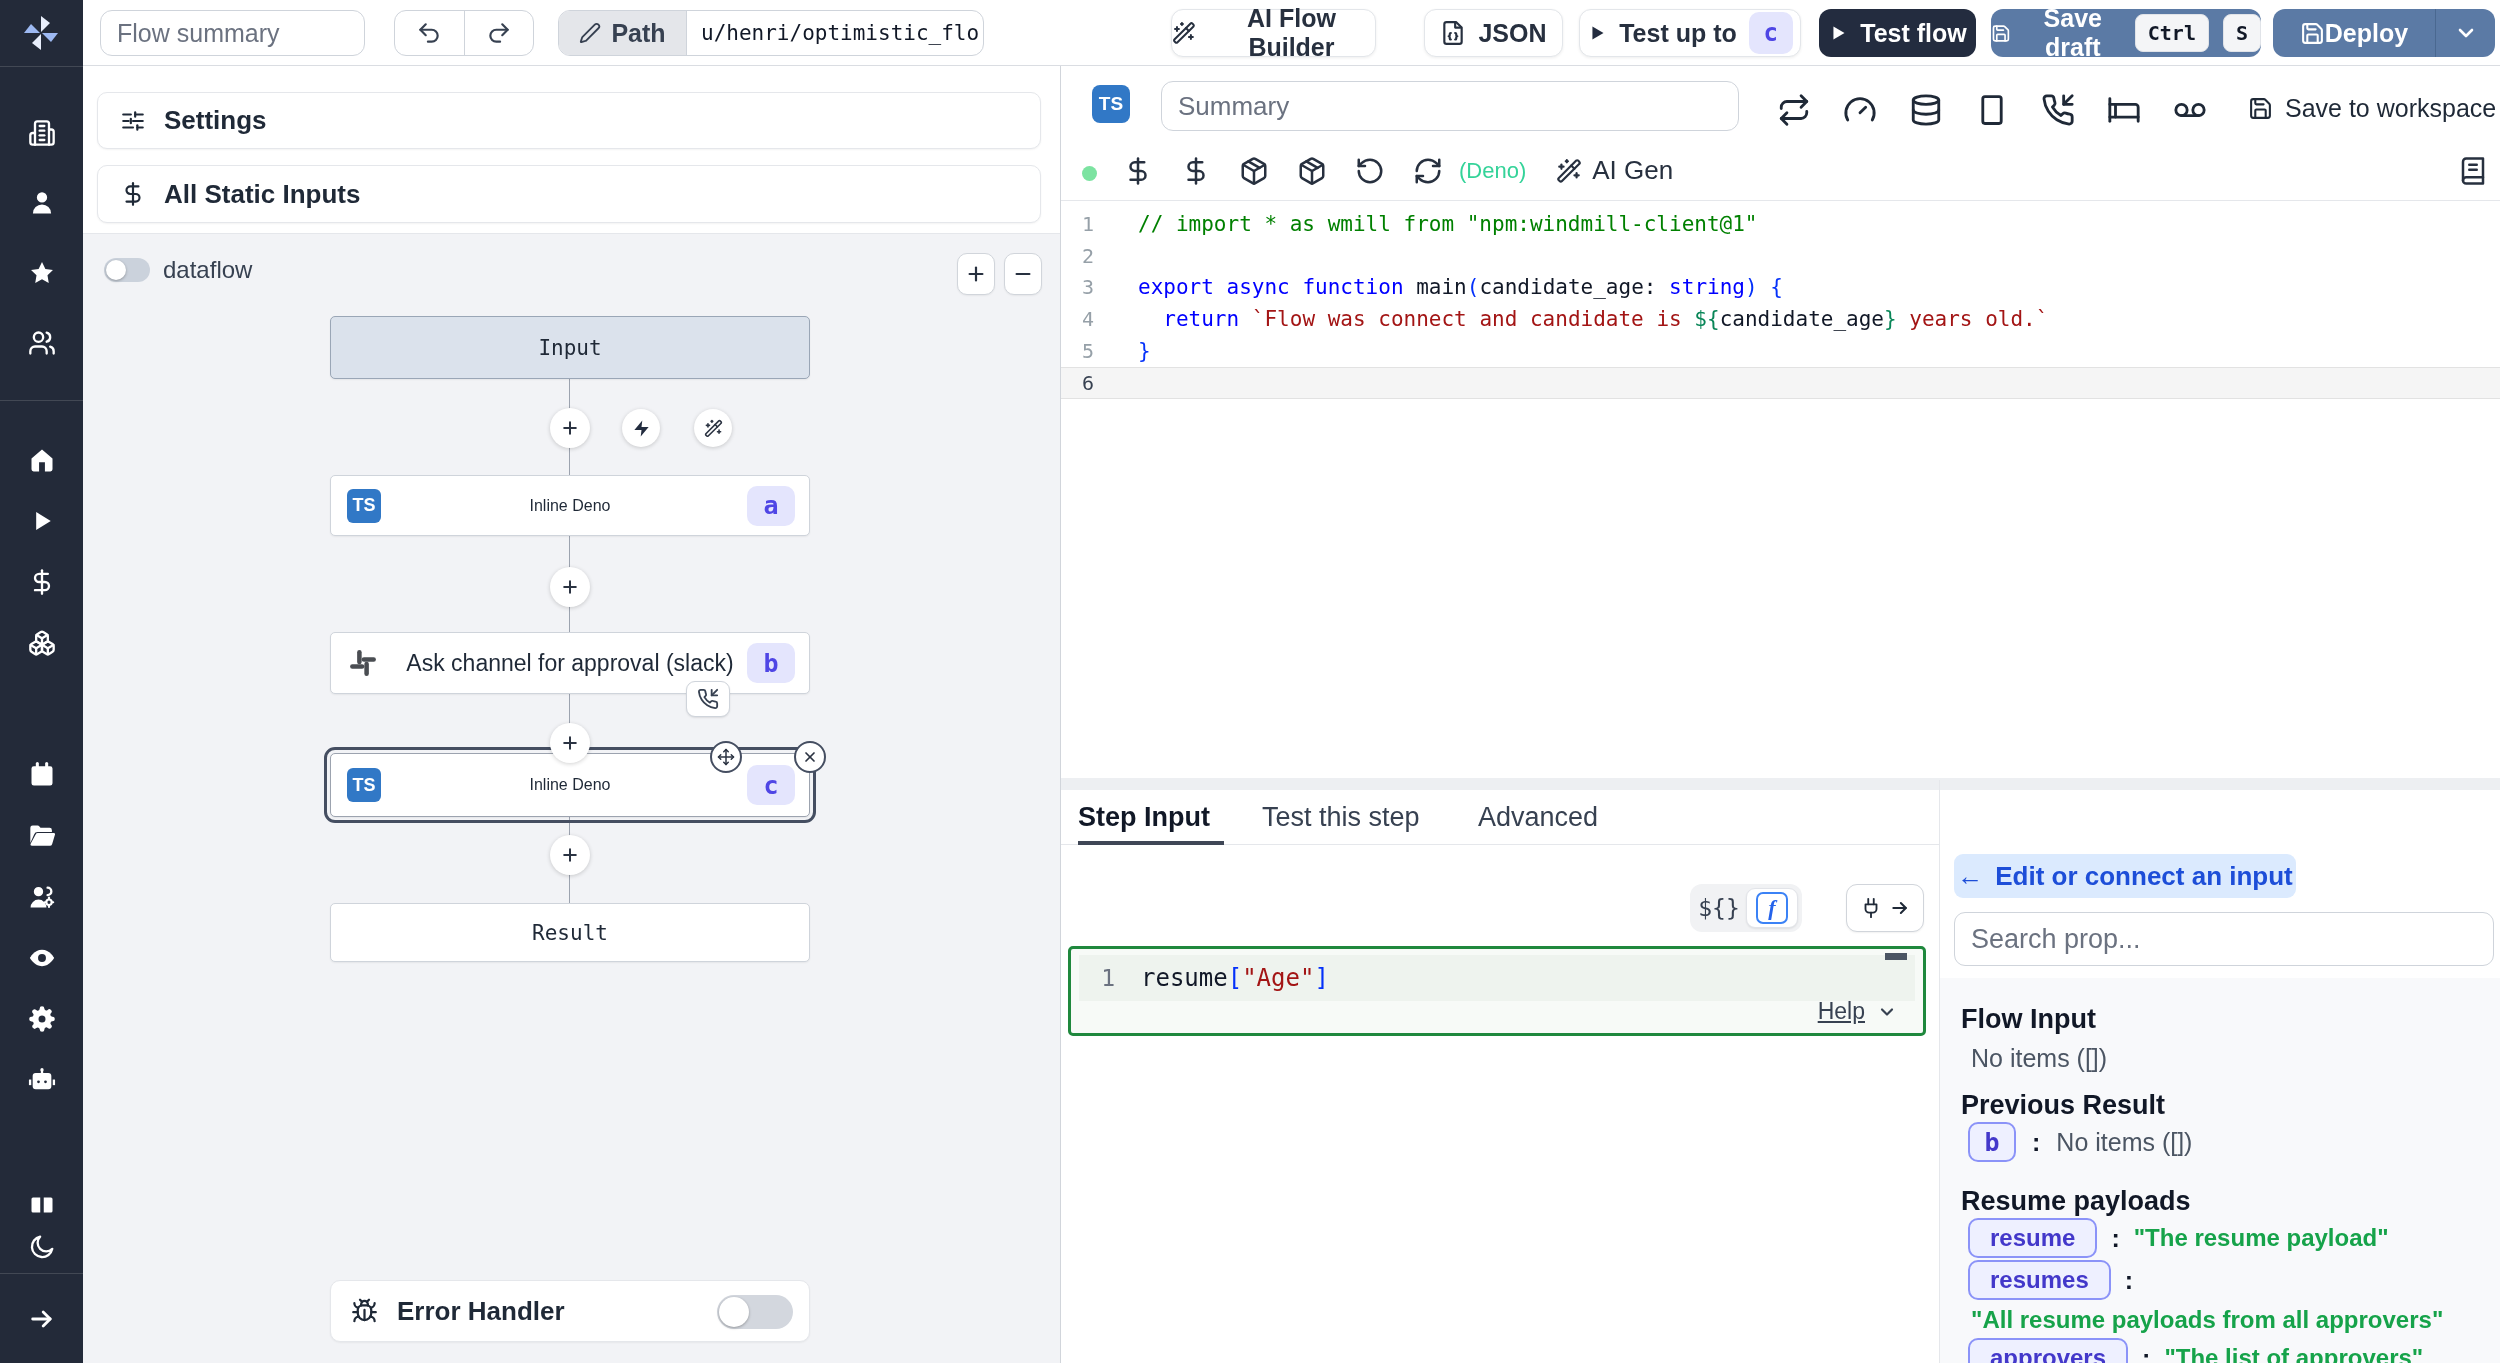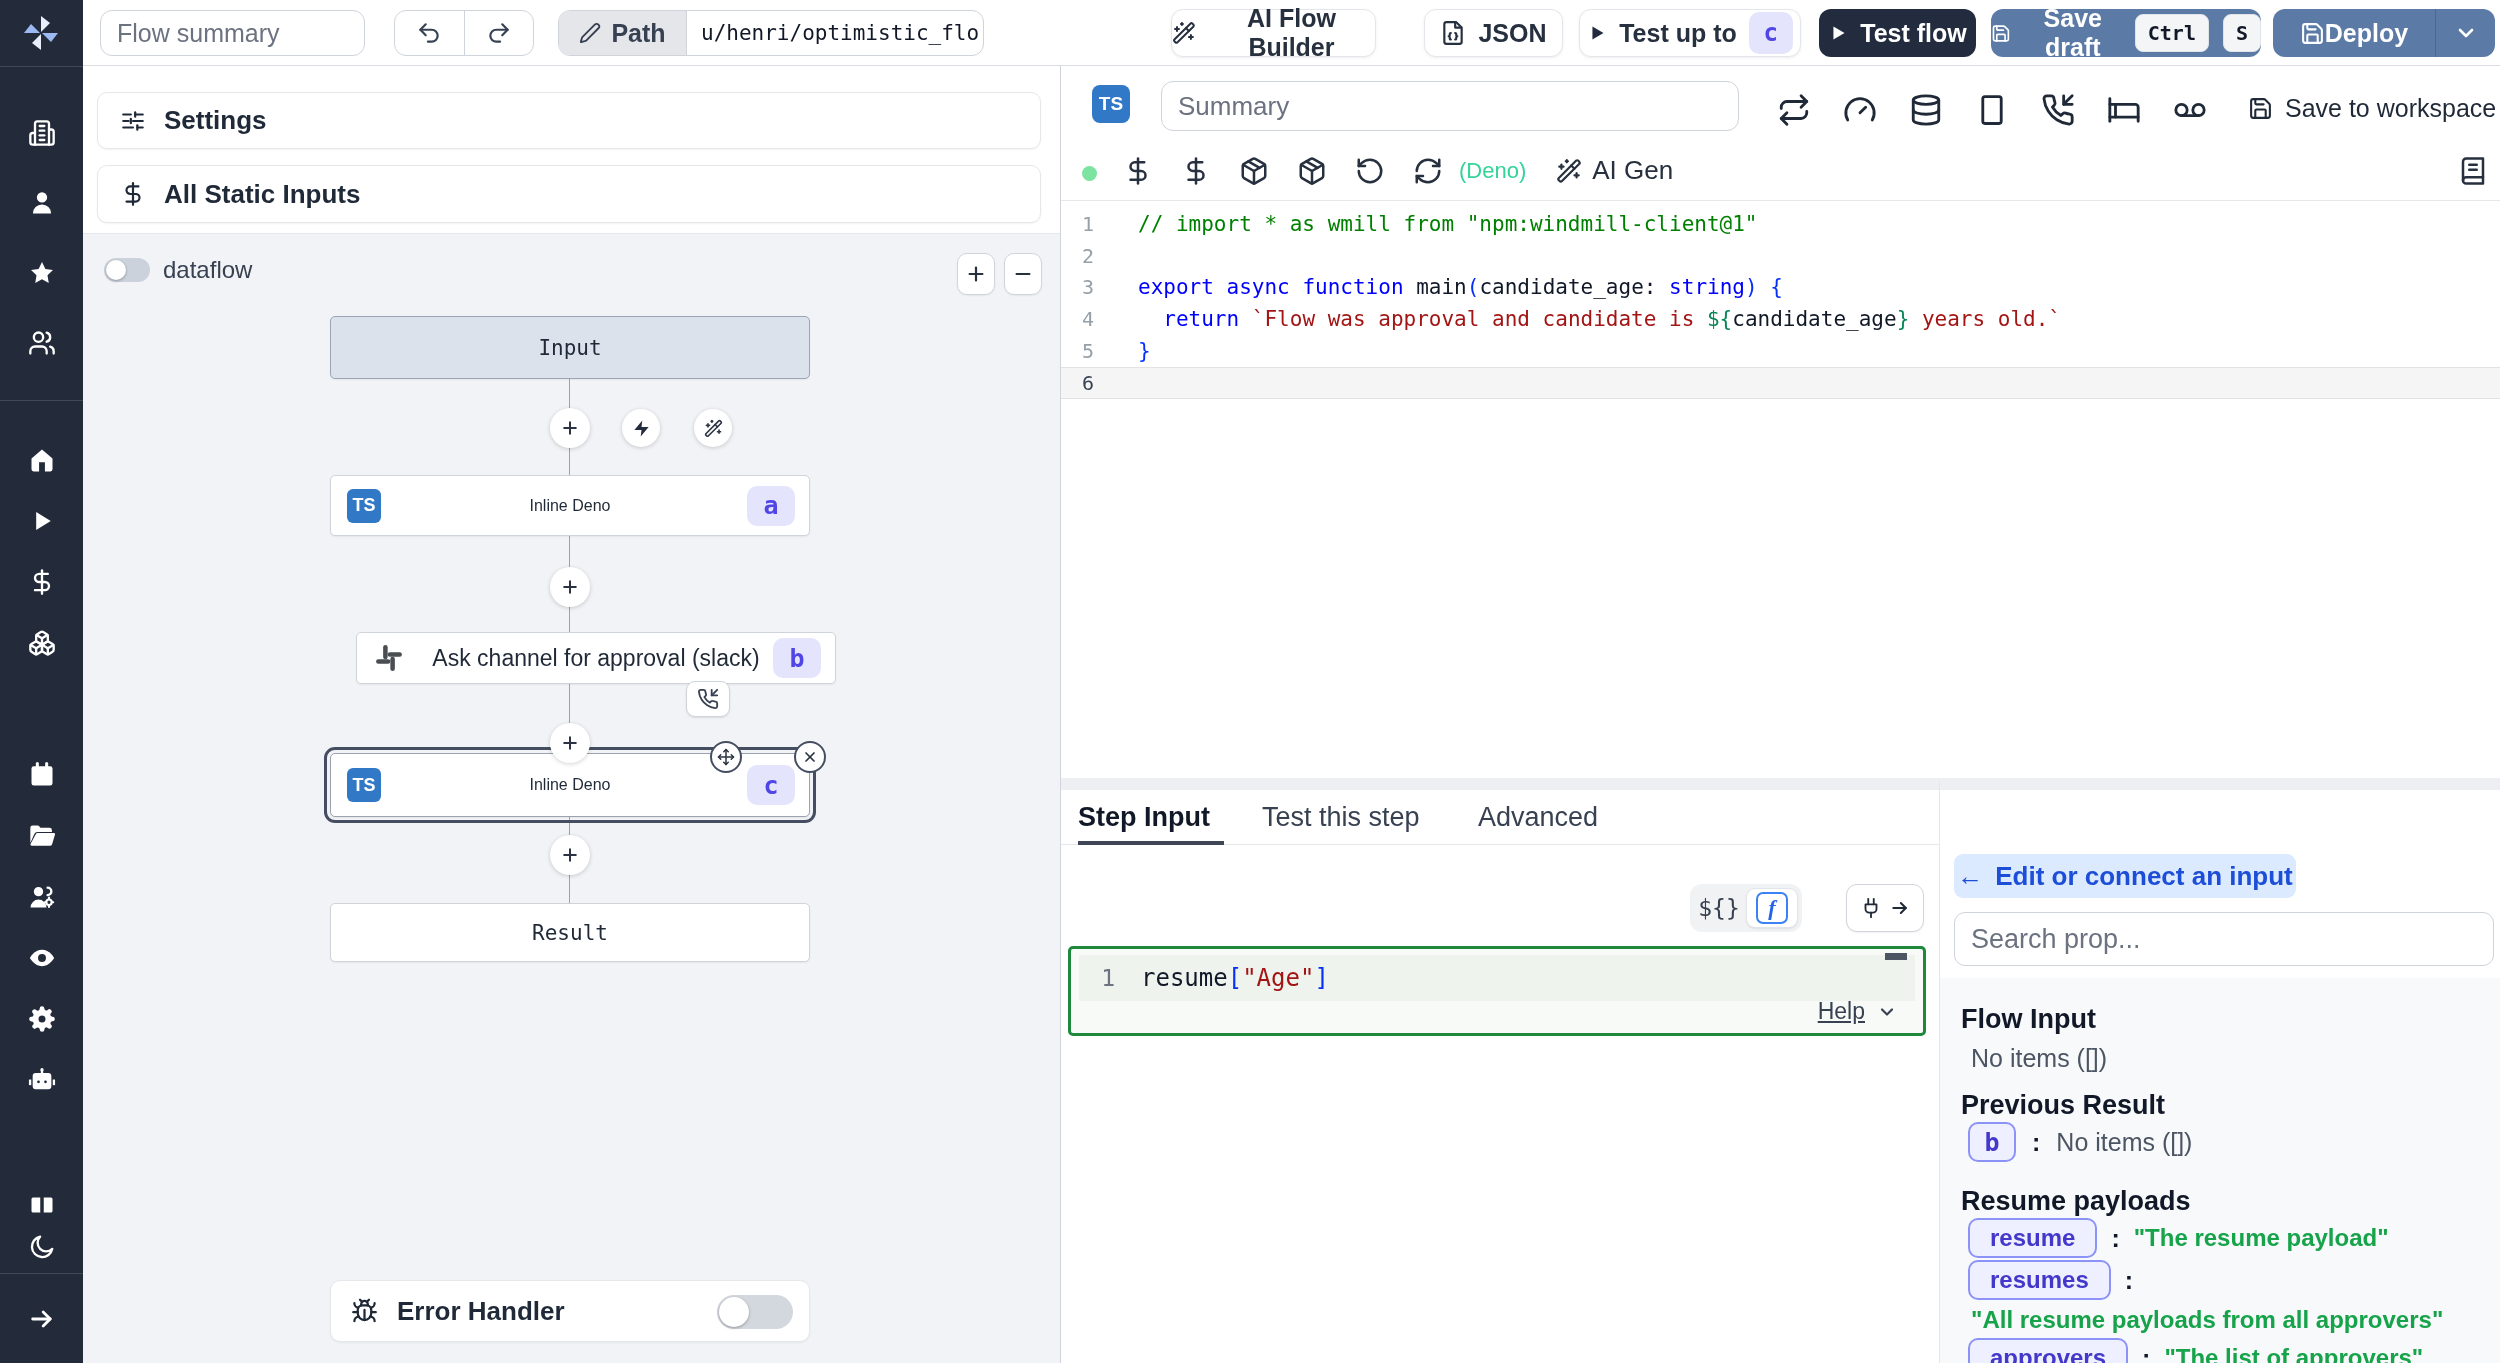--- a/index.html
+++ b/index.html
@@ -389,21 +389,21 @@
     </div>
     <div class="plus-circle" style="left:467px;top:501px;">
         <span class="ic" style="width:20px;height:20px;">
           <svg viewBox="0 0 24 24">
             <path d="M12 5v14" fill="none" stroke="currentColor" stroke-width="2.4" stroke-linecap="round" stroke-linejoin="round"></path>
             <path d="M5 12h14" fill="none" stroke="currentColor" stroke-width="2.4" stroke-linecap="round" stroke-linejoin="round"></path>
           </svg>
         </span>
       </div>
 
-    <div class="node" style="top:566px;height:52px;margin-left:26px;">
+    <div class="node" style="top:566px;height:62px;">
       <span class="ic abs" style="left:16px;top:50%;transform:translateY(-50%);width:32px;height:32px;color:#4a4d52;">
           <svg viewBox="0 0 24 24">
             <path d="M9.3 4v7.3" fill="none" stroke="currentColor" stroke-width="3.4" stroke-linecap="round" stroke-linejoin="round"></path>
             <path d="M14.7 12.7V20" fill="none" stroke="currentColor" stroke-width="3.4" stroke-linecap="round" stroke-linejoin="round"></path>
             <path d="M4 14.7h7.3" fill="none" stroke="currentColor" stroke-width="3.4" stroke-linecap="round" stroke-linejoin="round"></path>
             <path d="M12.7 9.3H20" fill="none" stroke="currentColor" stroke-width="3.4" stroke-linecap="round" stroke-linejoin="round"></path>
           </svg>
         </span>
       <span class="node-label" style="font-size:23px;">Ask channel for approval (slack)</span>
       <span class="node-badge">b</span>
@@ -632,21 +632,21 @@
         <div class="code-row">
           <span class="ln">2</span>
           <span class="ct"></span>
         </div>
         <div class="code-row">
           <span class="ln">3</span>
           <span class="ct"><span class="tk-kw">export</span><span class="tk-pl"> </span><span class="tk-kw">async</span><span class="tk-pl"> </span><span class="tk-kw">function</span><span class="tk-pl"> main</span><span class="tk-br">(</span><span class="tk-pl">candidate_age</span><span class="tk-pl">: </span><span class="tk-kw">string</span><span class="tk-br">)</span><span class="tk-pl"> </span><span class="tk-br">{</span></span>
         </div>
         <div class="code-row">
           <span class="ln">4</span>
-          <span class="ct"><span class="tk-pl">  </span><span class="tk-kw">return</span><span class="tk-pl"> </span><span class="tk-str">`Flow was approval and candidate is </span><span class="tk-interp">${</span><span class="tk-pl">candidate_age</span><span class="tk-interp">}</span><span class="tk-str"> years old.`</span></span>
+          <span class="ct"><span class="tk-pl">  </span><span class="tk-kw">return</span><span class="tk-pl"> </span><span class="tk-str">`Flow was connect and candidate is </span><span class="tk-interp">${</span><span class="tk-pl">candidate_age</span><span class="tk-interp">}</span><span class="tk-str"> years old.`</span></span>
         </div>
         <div class="code-row">
           <span class="ln">5</span>
           <span class="ct"><span class="tk-br">}</span></span>
         </div>
         <div class="code-row current">
           <span class="ln">6</span>
           <span class="ct"></span>
         </div>
       </div>

